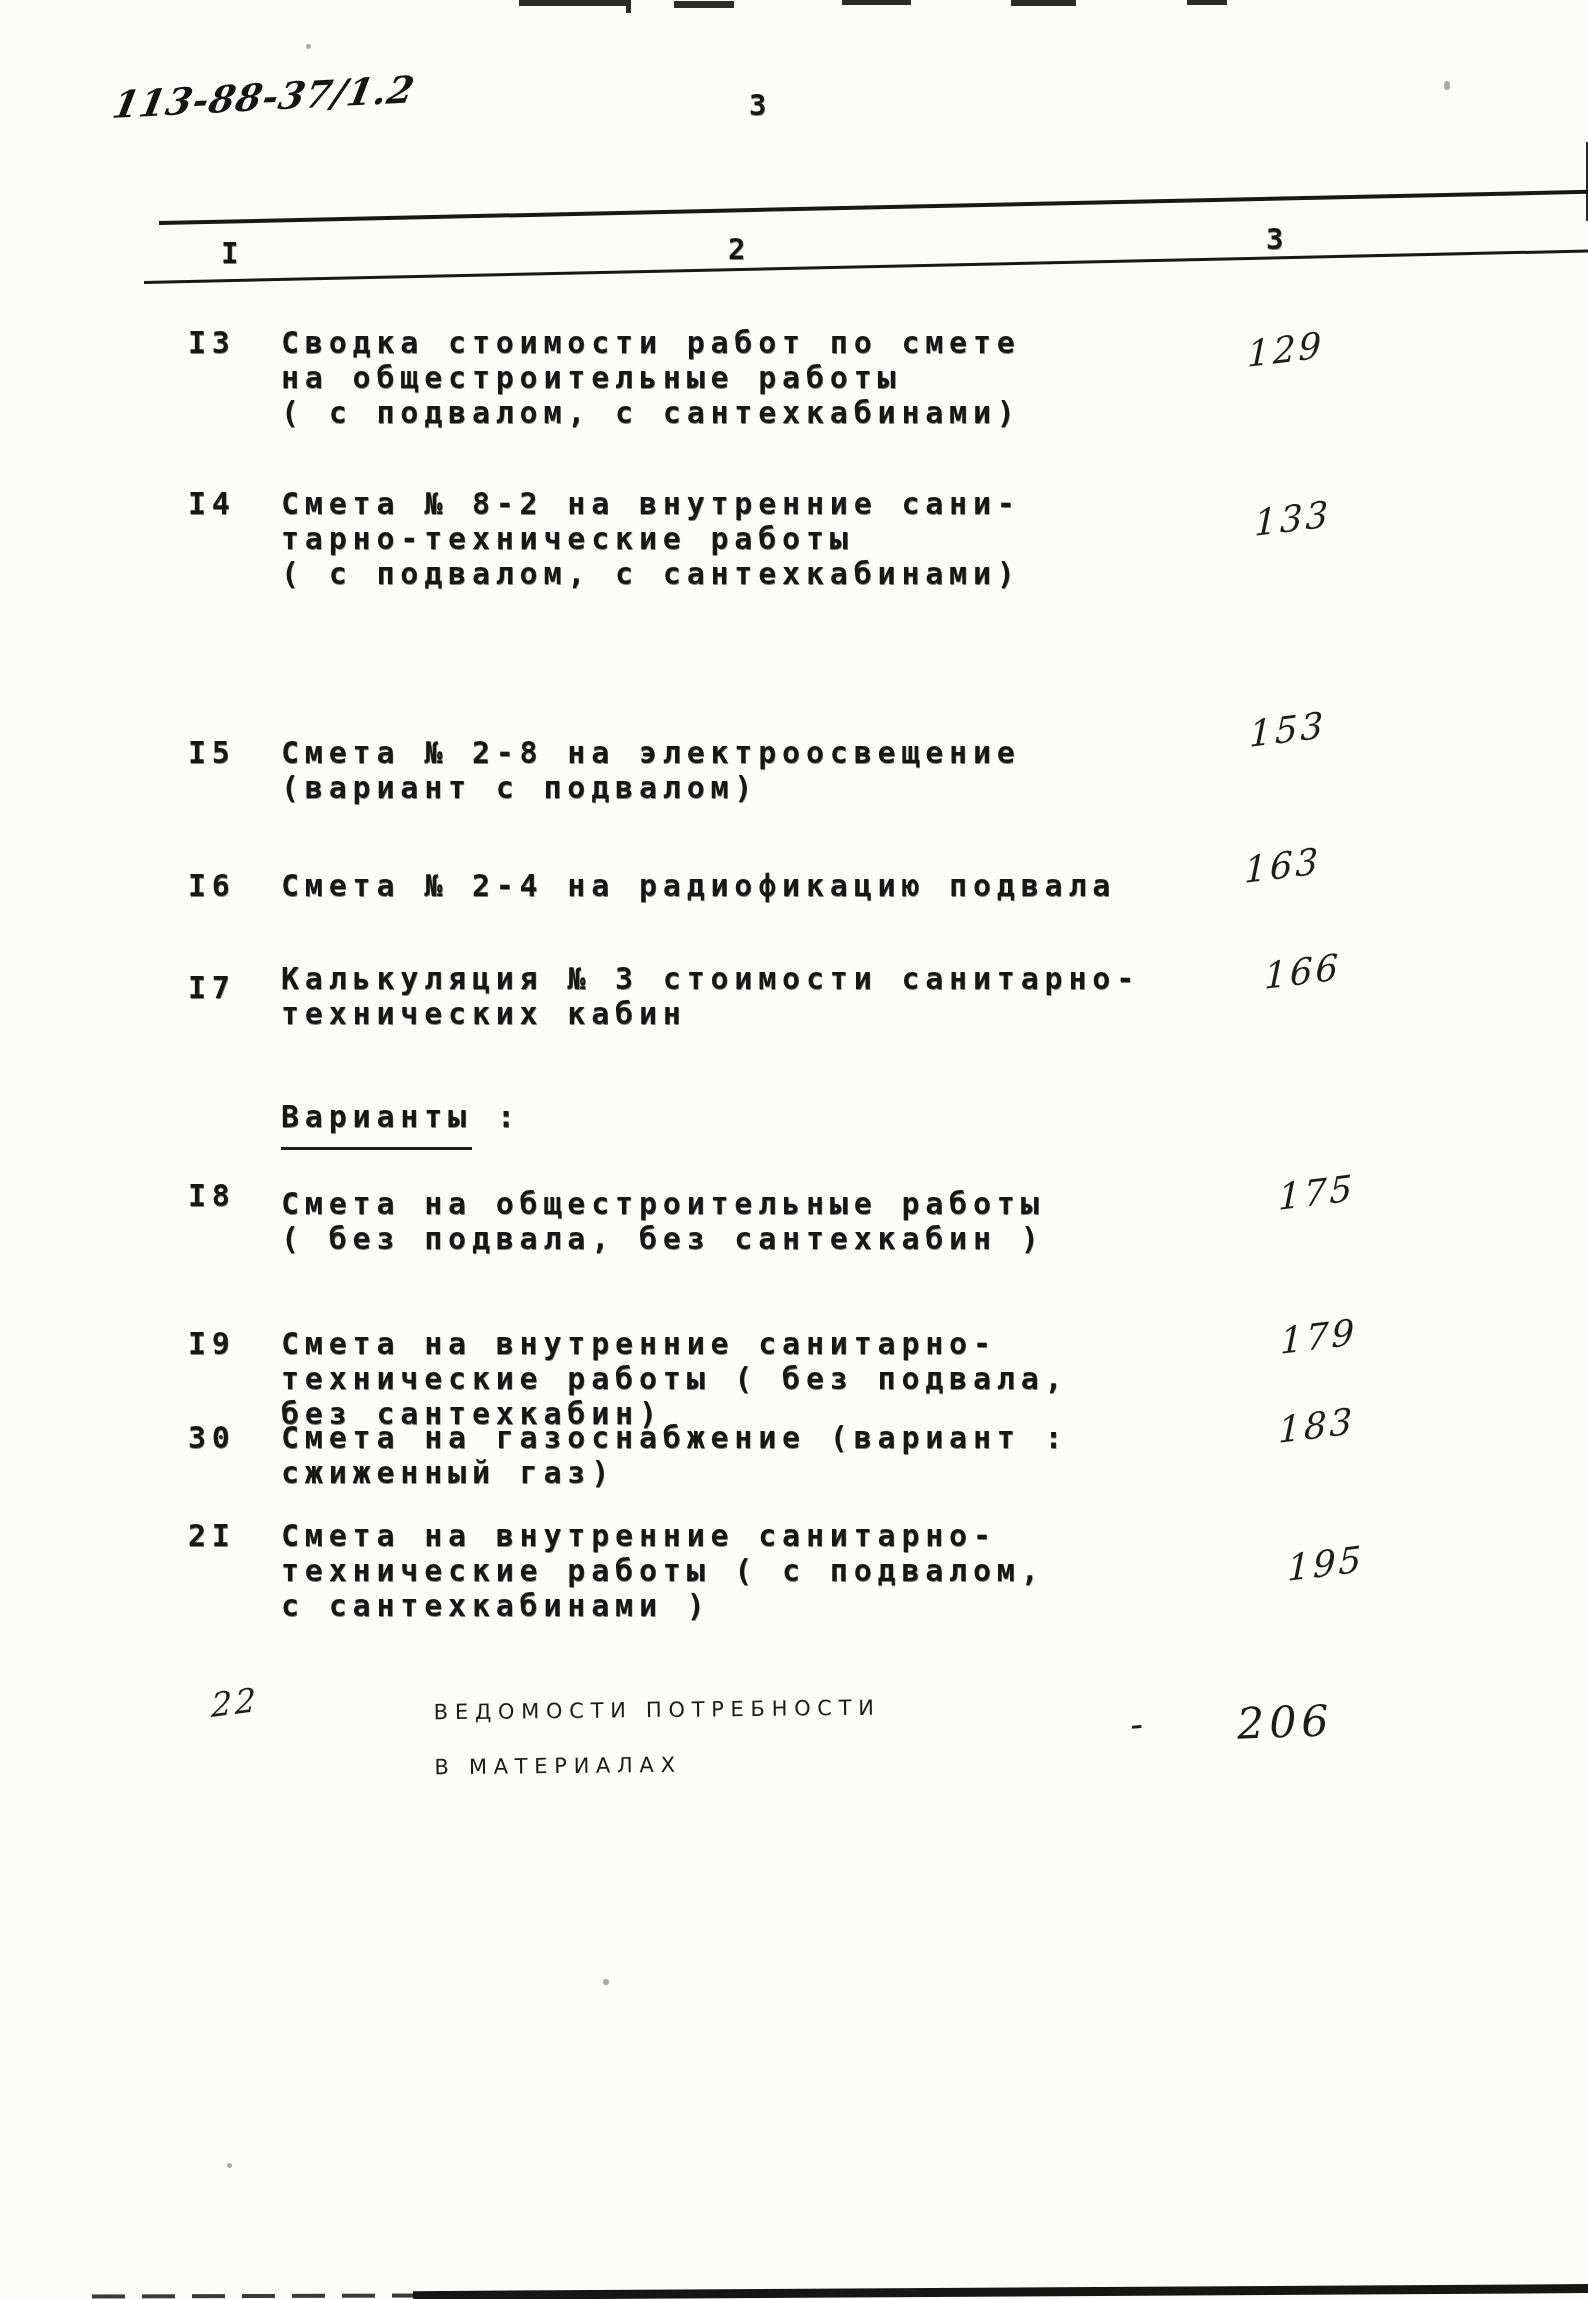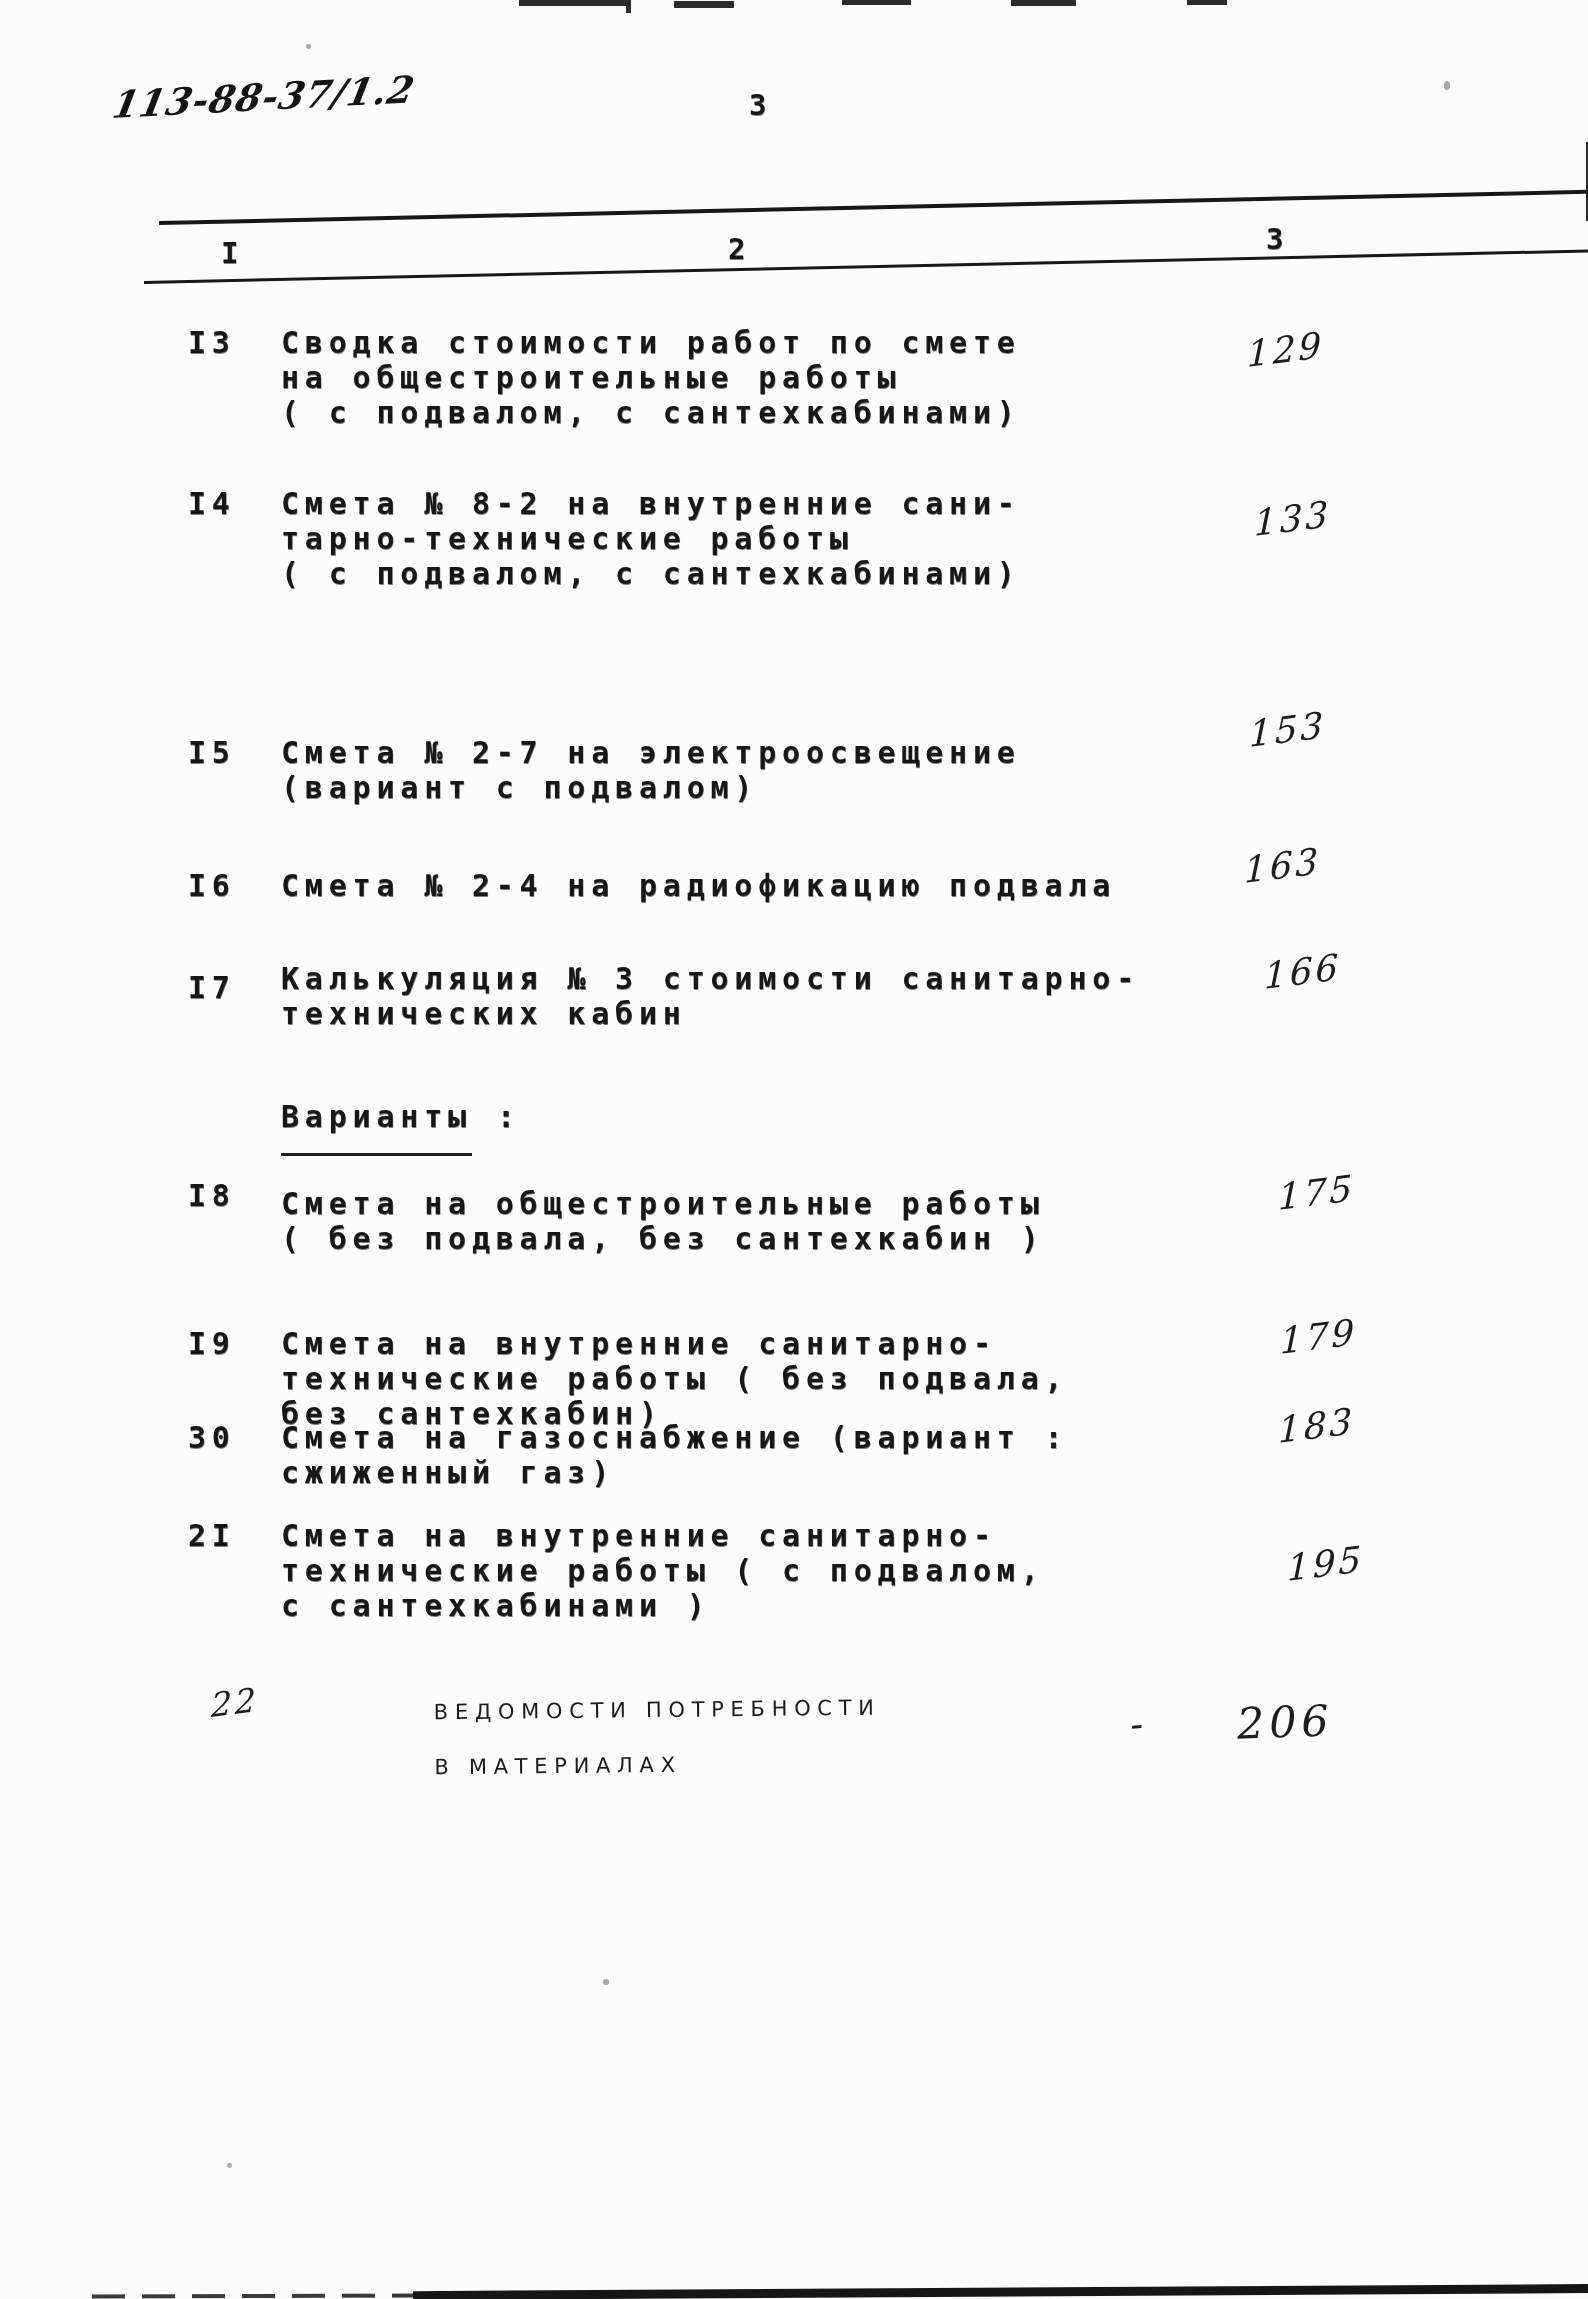--- a/index.html
+++ b/index.html
@@ -60,21 +60,21 @@
   }
   .rule{
     position:absolute;
     background:#181818;
     transform-origin:left center;
     transform:rotate(-1.25deg);
   }
   .variants-line{position:absolute;left:281px;top:1064px;}
   .variants-word{
     border-bottom:3.8px solid #1f1f1f;
-    padding-bottom:19px;
+    padding-bottom:13px;
   }
   .variants-colon{margin-left:25px;}
   .artifact{position:absolute;background:#2c2c2c;}
   .speck{position:absolute;background:#a9a9a5;border-radius:50%;}
   .bottom-band{
     position:absolute;
     left:413px;top:2284px;width:1178px;height:8.6px;
     background:#161616;
     transform:rotate(-0.35deg);
     transform-origin:right center;
@@ -121,21 +121,21 @@
 ( с подвалом, с сантехкабинами)</div>
   <div class="hand-num" style="left:1247px;top:329px;">129</div>
 
   <div class="typed" style="left:188px;top:486px;">I4</div>
   <div class="typed" style="left:281px;top:486px;">Смета № 8-2 на внутренние сани-
 тарно-технические работы
 ( с подвалом, с сантехкабинами)</div>
   <div class="hand-num" style="left:1254px;top:498px;">133</div>
 
   <div class="typed" style="left:188px;top:735px;">I5</div>
-  <div class="typed" style="left:281px;top:735px;">Смета № 2-7 на электроосвещение
+  <div class="typed" style="left:281px;top:735px;">Смета № 2-8 на электроосвещение
 (вариант с подвалом)</div>
   <div class="hand-num" style="left:1249px;top:709px;">153</div>
 
   <div class="typed" style="left:188px;top:868px;">I6</div>
   <div class="typed" style="left:281px;top:868px;">Смета № 2-4 на радиофикацию подвала</div>
   <div class="hand-num" style="left:1244px;top:845px;">163</div>
 
   <div class="typed" style="left:188px;top:970px;">I7</div>
   <div class="typed" style="left:281px;top:961px;">Калькуляция № 3  стоимости санитарно-
 технических кабин</div>

